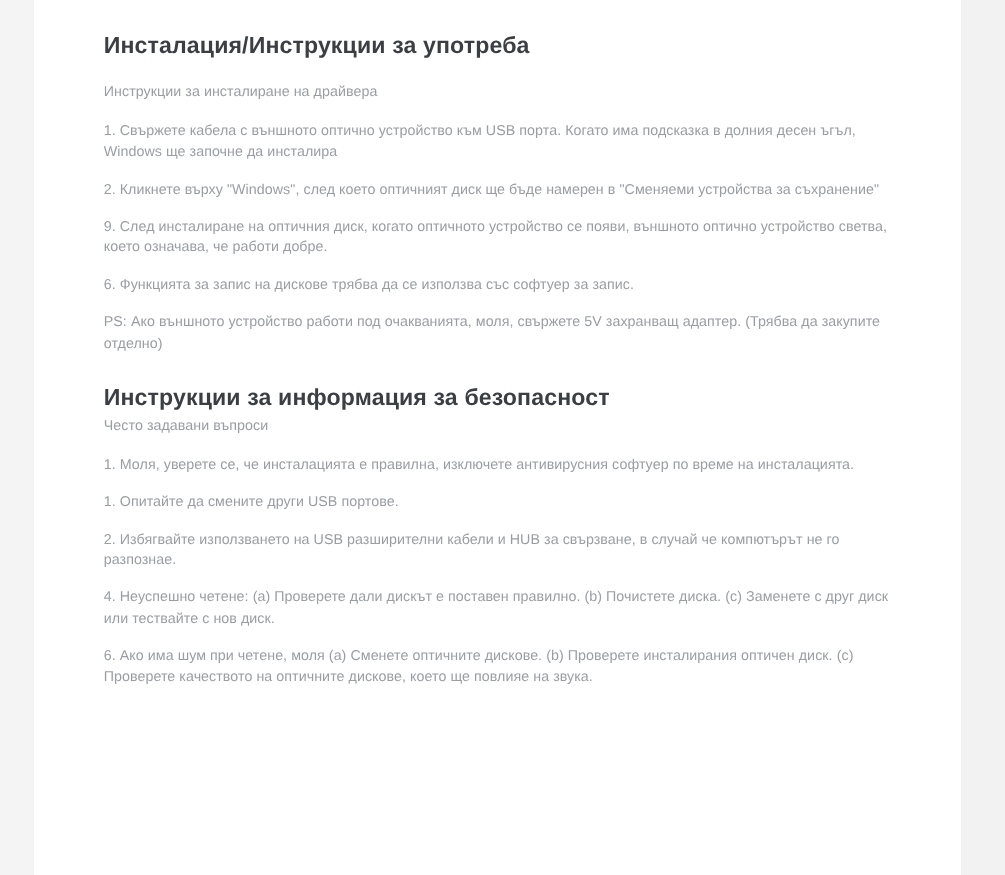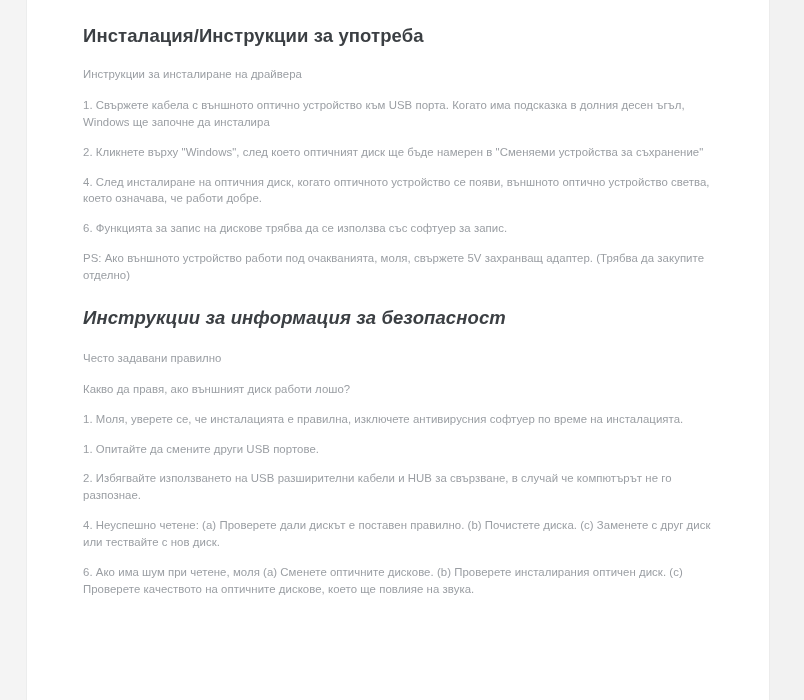--- a/index.html
+++ b/index.html
@@ -61,22 +61,21 @@
     font-size: 18.5px;
     font-weight: bold;
     color: #3b3f43;
     margin: 0 0 18px 0;
     padding: 0;
     letter-spacing: 0.1px;
     line-height: 1.3;
   }
   h2.section-title.second {
     margin-top: 22px;
-    margin-bottom: 20px;
-    font-style: italic;
+    margin-bottom: 3px;
   }
 
   p.body-line {
     font-size: 11.4px;
     color: #9a9ea3;
     margin: 0 0 13px 0;
     padding: 0;
     line-height: 1.48;
     letter-spacing: 0.05px;
     white-space: normal;
@@ -98,31 +97,30 @@
 
       <h2 class="section-title">Инсталация/Инструкции за употреба</h2>
 
       <p class="body-line lead">Инструкции за инсталиране на драйвера</p>
 
       <p class="body-line">1. Свържете кабела с външното оптично устройство към USB порта. Когато има подсказка в долния десен ъгъл, Windows ще започне да инсталира</p>
 
       <p class="body-line">2. Кликнете върху "Windows", след което оптичният диск ще бъде намерен в "Сменяеми устройства за съхранение"</p>
 
 
-      <p class="body-line">4. След инсталиране на оптичния диск, когато оптичното устройство се появи, външното оптично устройство светва, което означава, че работи добре.</p>
+      <p class="body-line">9. След инсталиране на оптичния диск, когато оптичното устройство се появи, външното оптично устройство светва, което означава, че работи добре.</p>
 
       <p class="body-line">6. Функцията за запис на дискове трябва да се използва със софтуер за запис.</p>
 
       <p class="body-line">PS: Ако външното устройство работи под очакванията, моля, свържете 5V захранващ адаптер. (Трябва да закупите отделно)</p>
 
       <h2 class="section-title second">Инструкции за информация за безопасност</h2>
 
-      <p class="body-line lead">Често задавани правилно</p>
+      <p class="body-line lead">Често задавани въпроси</p>
 
-      <p class="body-line">Какво да правя, ако външният диск работи лошо?</p>
 
       <p class="body-line">1. Моля, уверете се, че инсталацията е правилна, изключете антивирусния софтуер по време на инсталацията.</p>
 
       <p class="body-line">1. Опитайте да смените други USB портове.</p>
 
       <p class="body-line">2. Избягвайте използването на USB разширителни кабели и HUB за свързване, в случай че компютърът не го разпознае.</p>
 
       <p class="body-line">4. Неуспешно четене: (a) Проверете дали дискът е поставен правилно. (b) Почистете диска. (c) Заменете с друг диск или тествайте с нов диск.</p>
 
 

